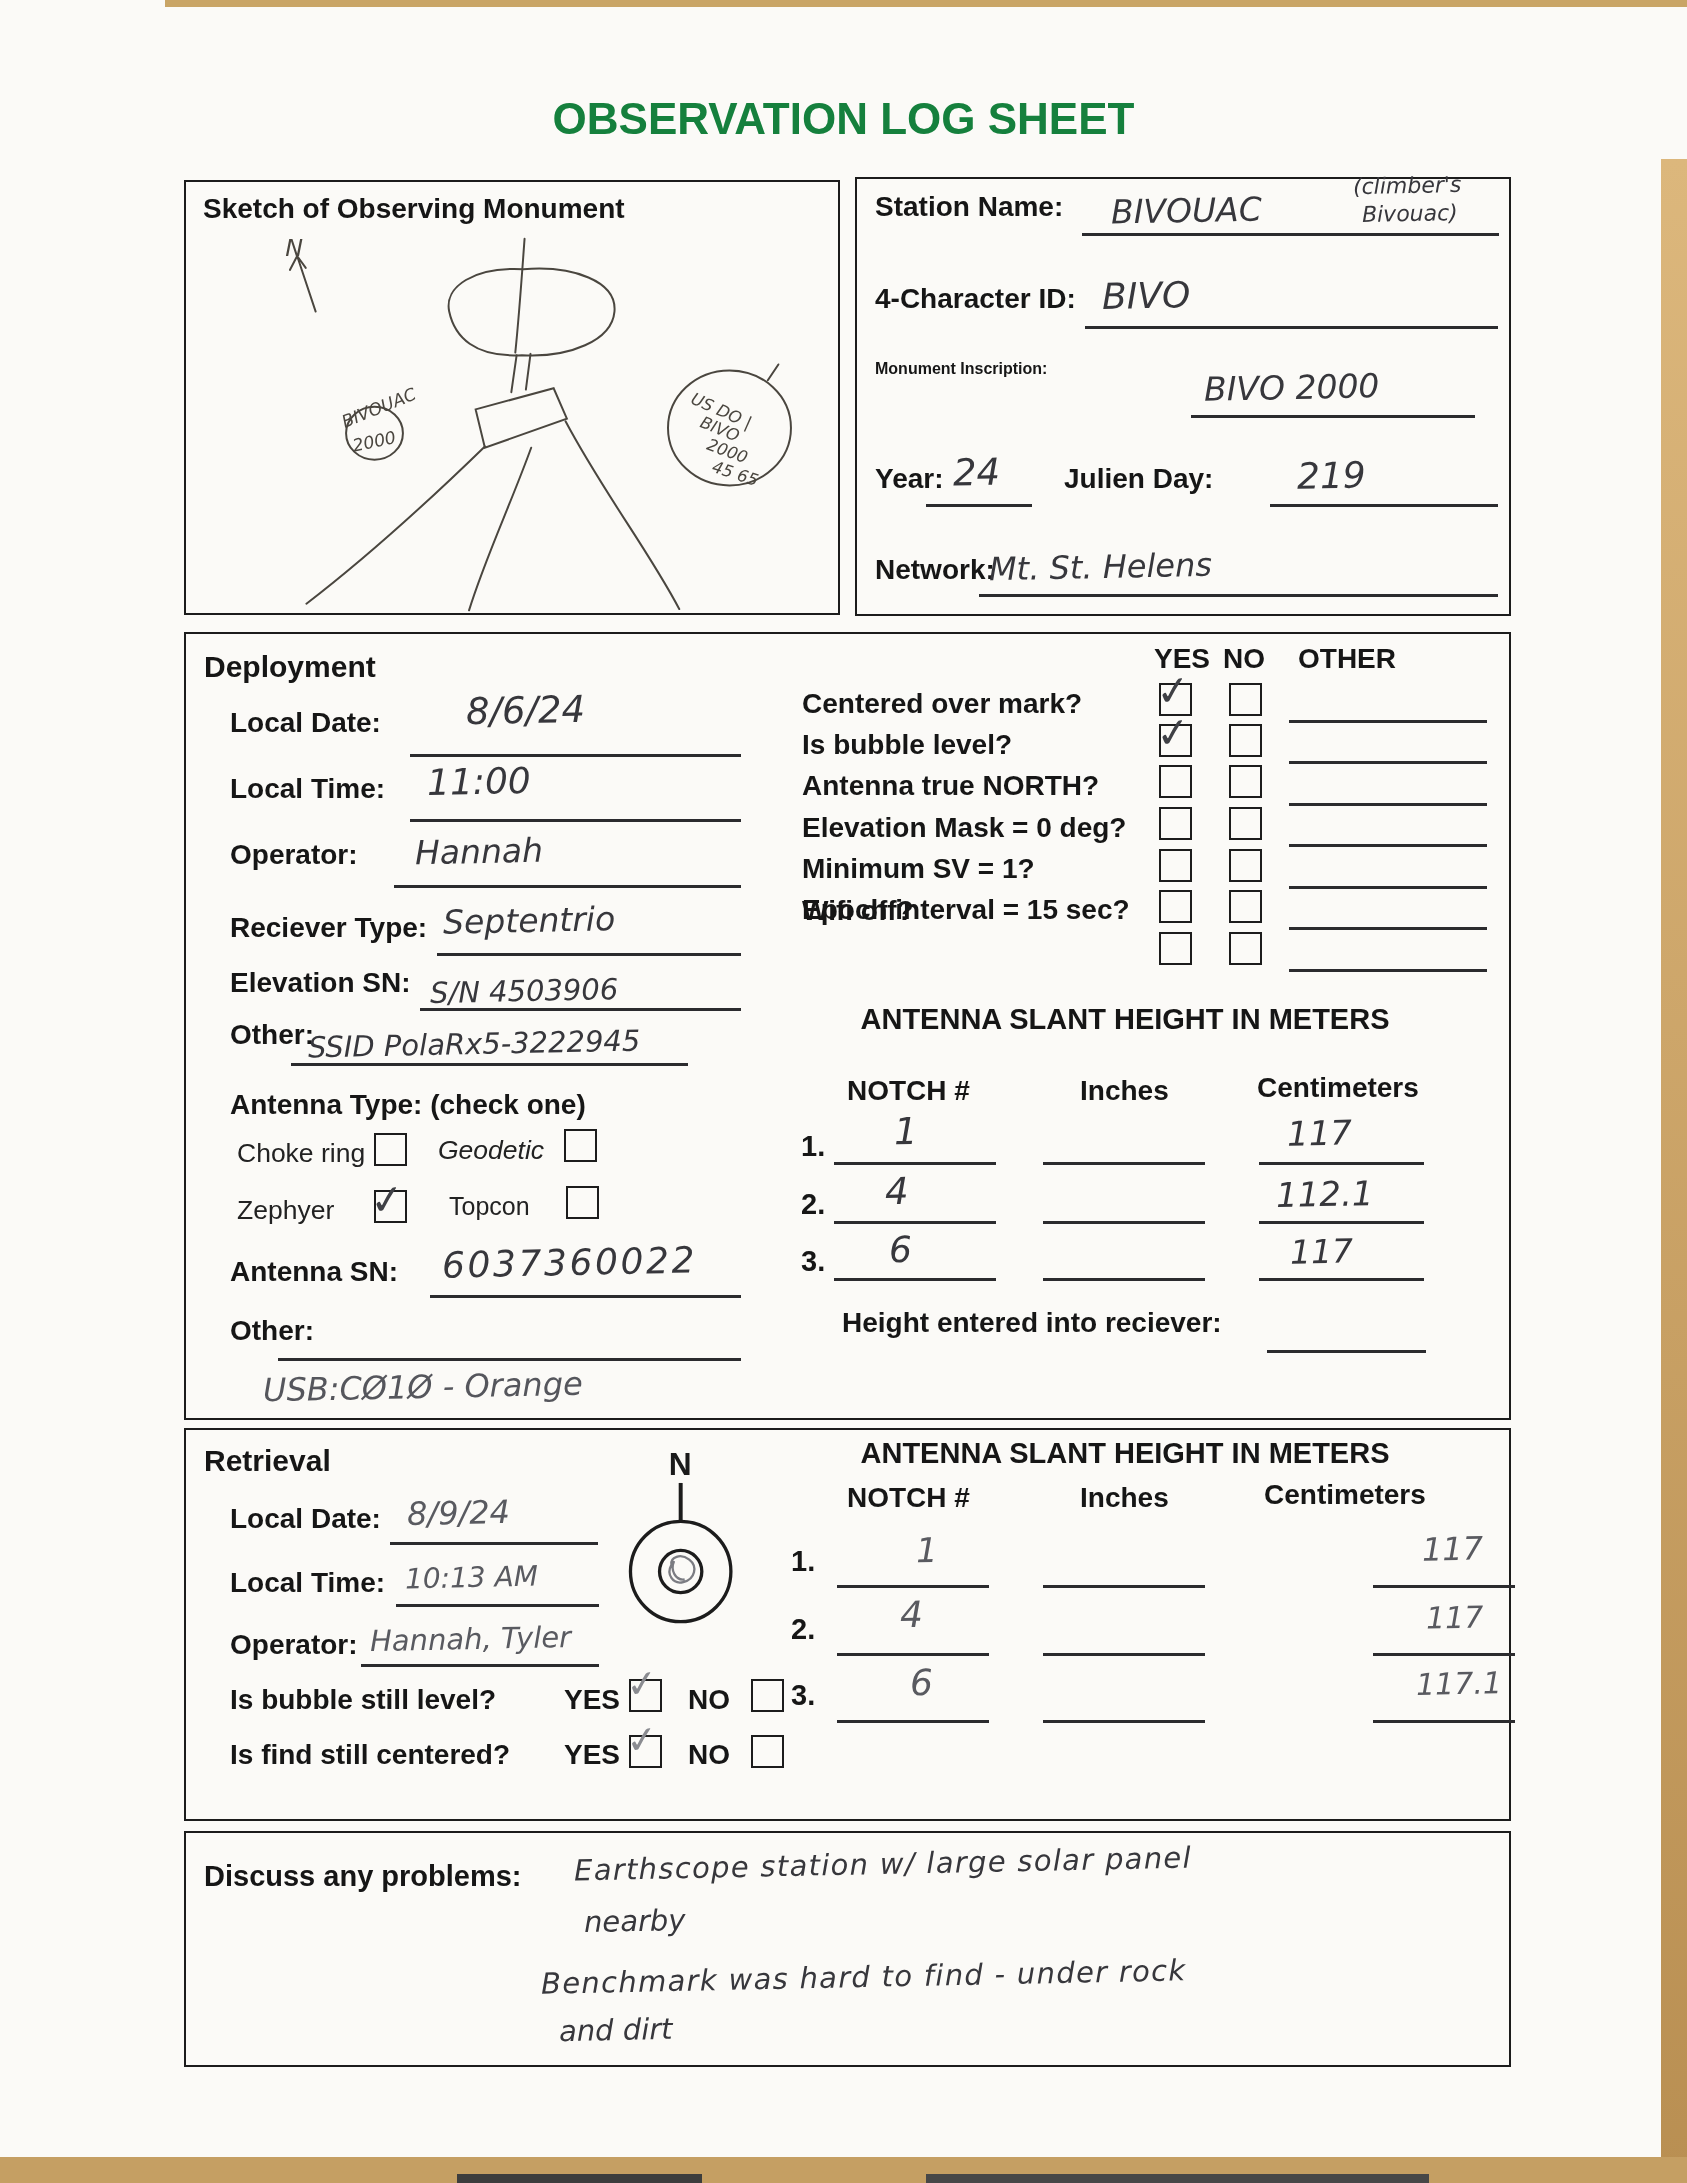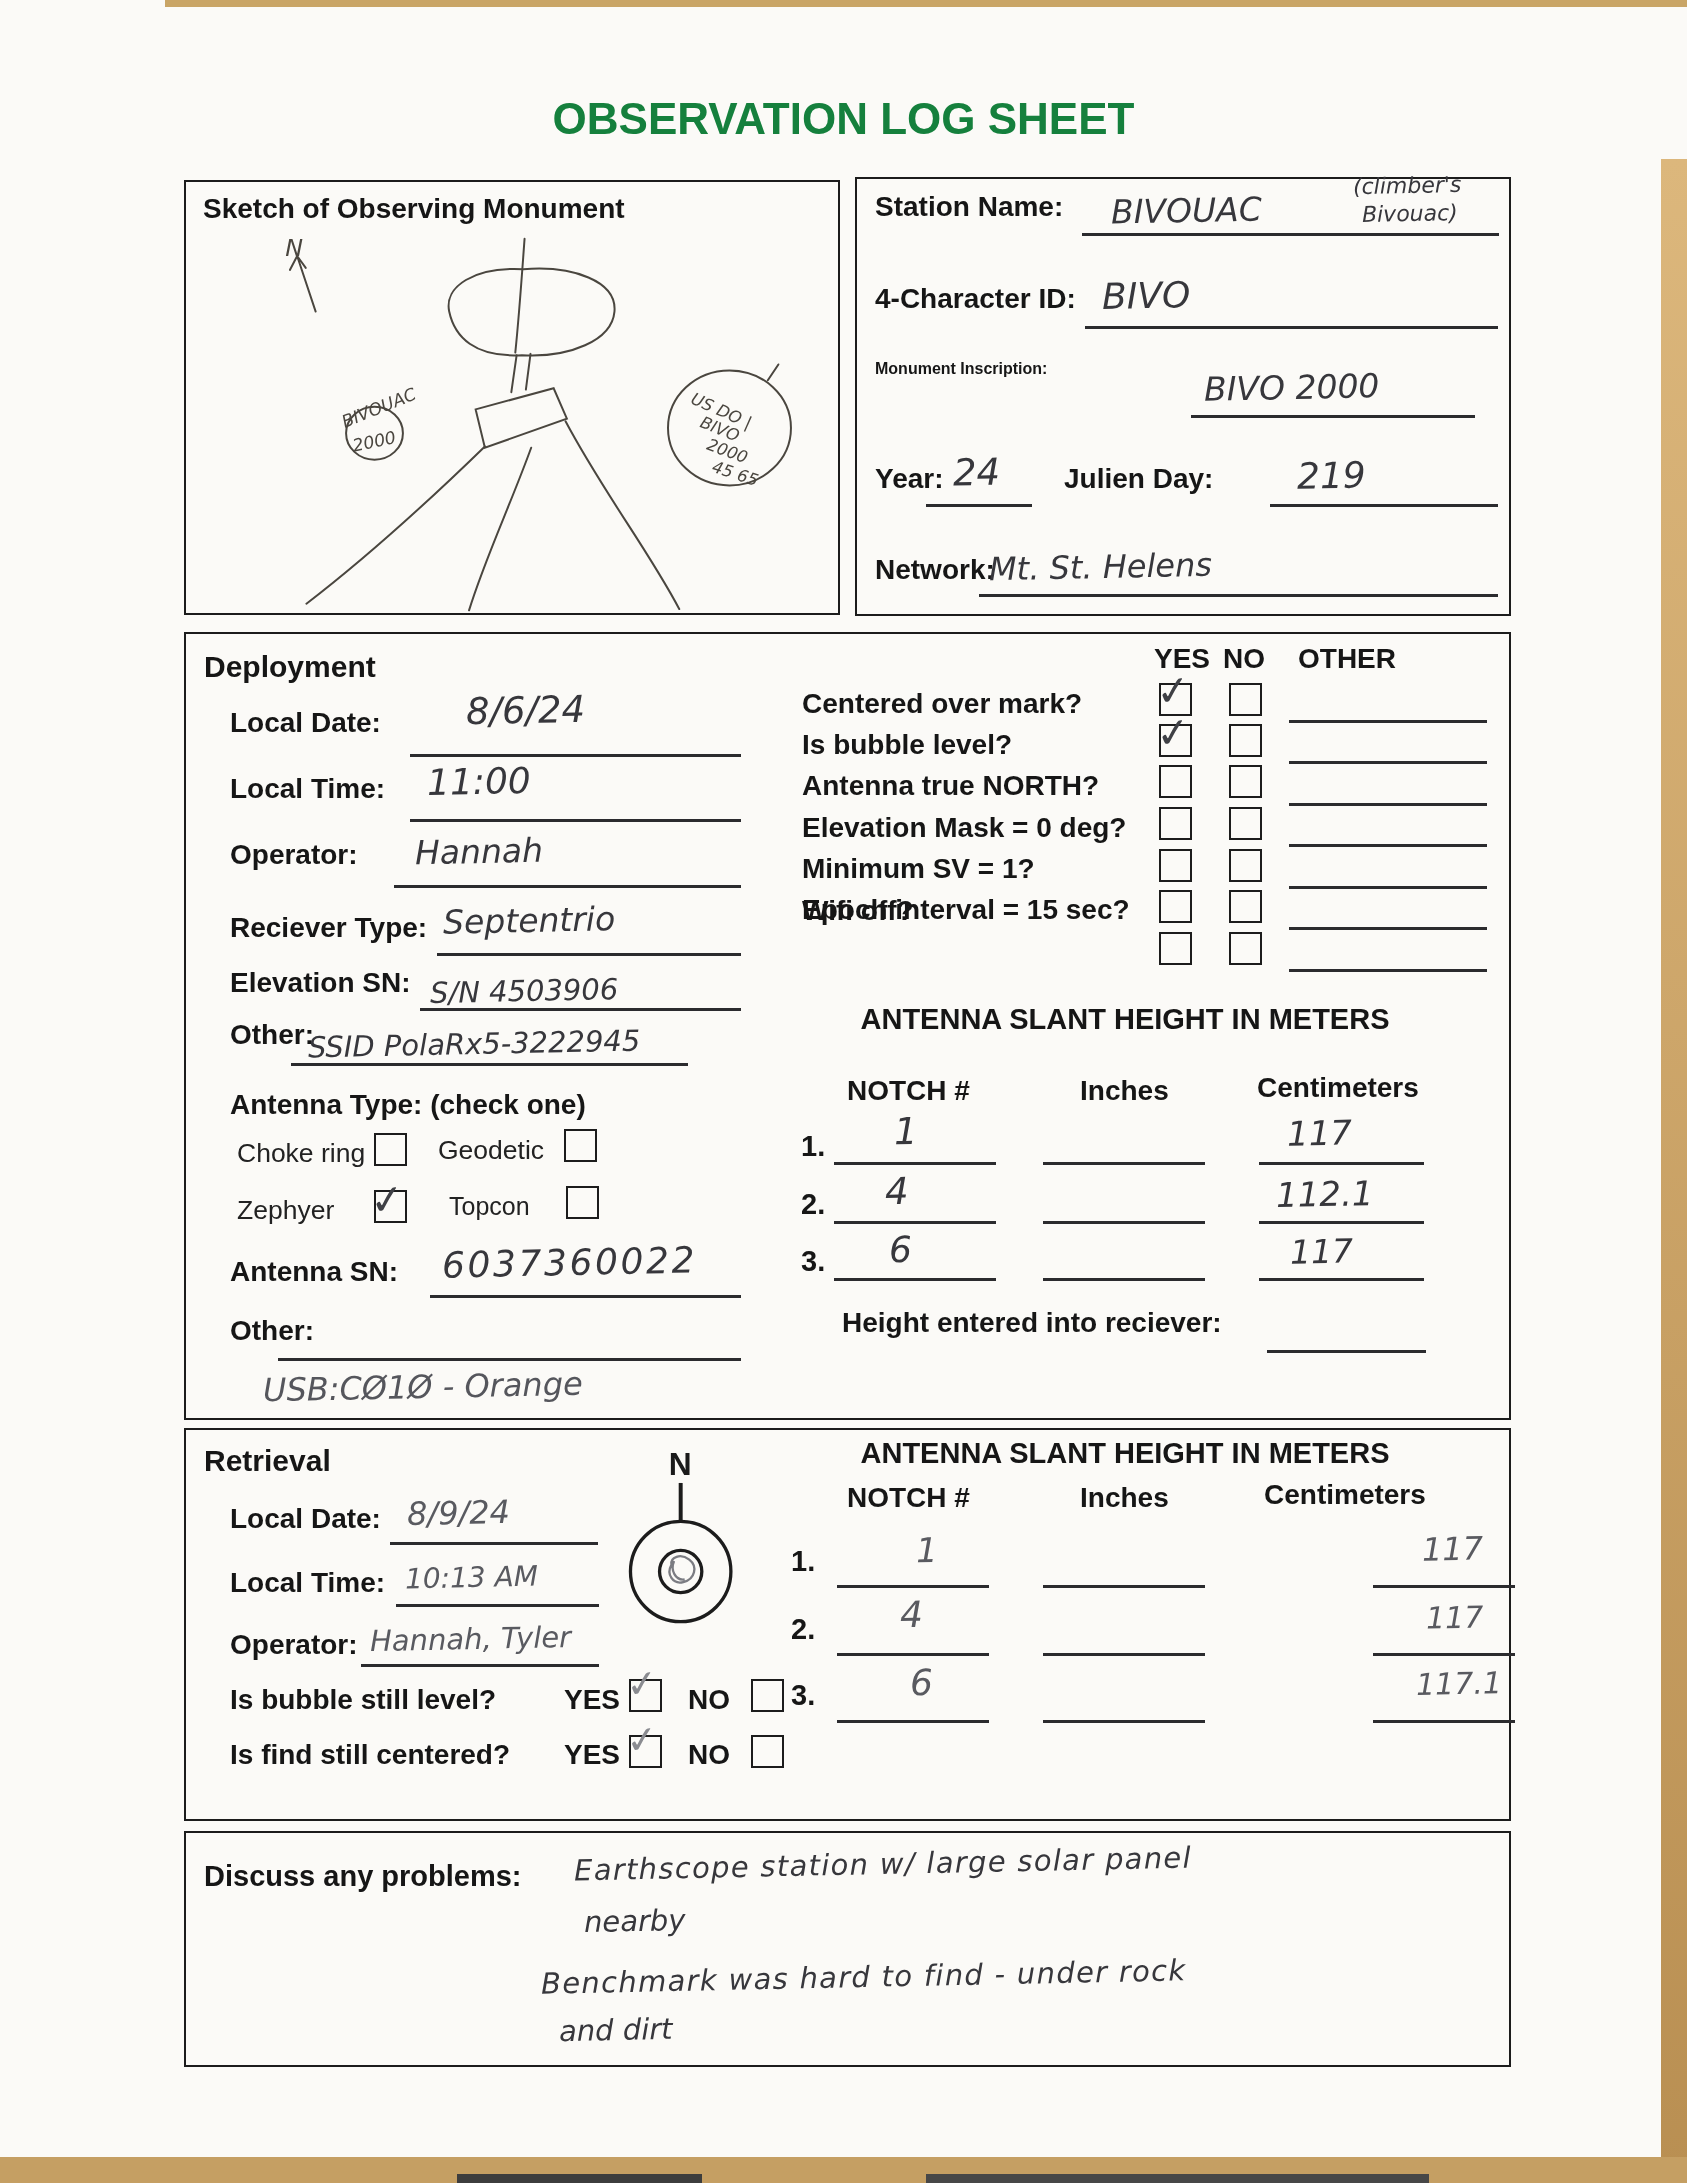--- a/index.html
+++ b/index.html
@@ -112,21 +112,21 @@
   <div class="ul" style="left:420px;top:1008px;width:321px;"></div>
 
   <div class="lbl" style="left:230px;top:1019px;font-size:28px;">Other:</div>
   <div class="hw" style="left:308px;top:1027px;font-size:29px;">SSID PolaRx5-3222945</div>
   <div class="ul" style="left:291px;top:1063px;width:397px;"></div>
 
   <div class="lbl" style="left:230px;top:1089px;font-size:28px;">Antenna Type: (check one)</div>
 
   <div class="lbl plain" style="left:237px;top:1138px;font-size:26.5px;">Choke ring</div>
   <div class="cb" style="left:374px;top:1133px;"></div>
-  <div class="lbl plain" style="left:438px;top:1135px;font-size:26.5px;">Geodetic</div>
+  <div class="lbl plain" style="left:438px;top:1135px;font-size:26.5px;font-style:italic;">Geodetic</div>
   <div class="cb" style="left:564px;top:1129px;"></div>
 
   <div class="lbl plain" style="left:237px;top:1195px;font-size:26.5px;">Zephyer</div>
   <div class="cb" style="left:374px;top:1190px;"></div>
   <div class="check" style="left:370px;top:1176px;font-size:41px;">✓</div>
   <div class="lbl plain" style="left:449px;top:1192px;font-size:25px;">Topcon</div>
   <div class="cb" style="left:566px;top:1186px;"></div>
 
   <div class="lbl" style="left:230px;top:1256px;font-size:28px;">Antenna SN:</div>
   <div class="hw" style="left:442px;top:1242px;font-size:36px;letter-spacing:2.6px;">6037360022</div>

